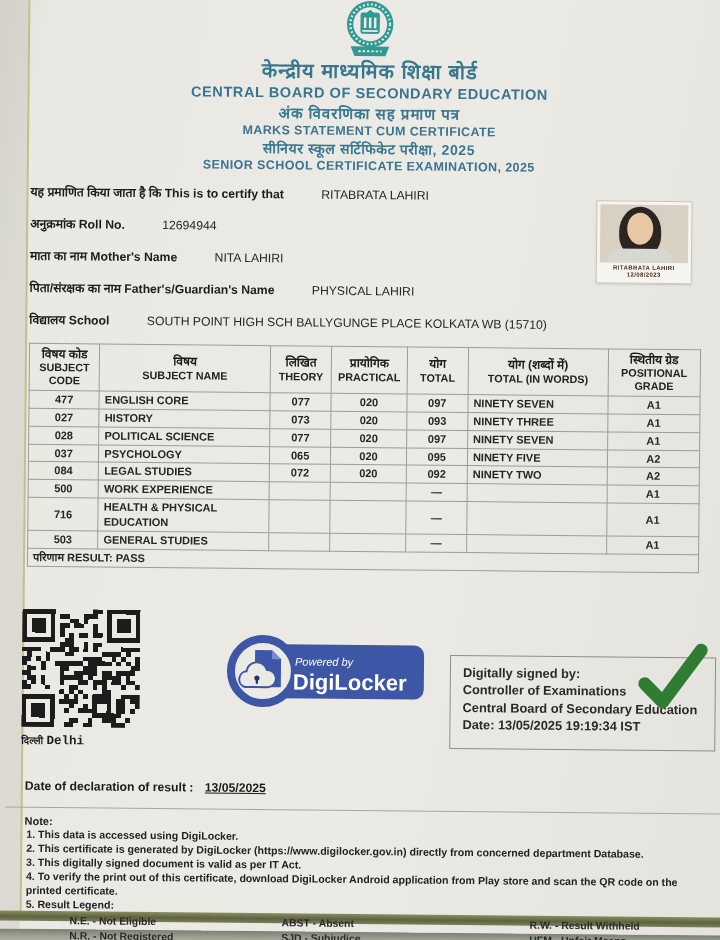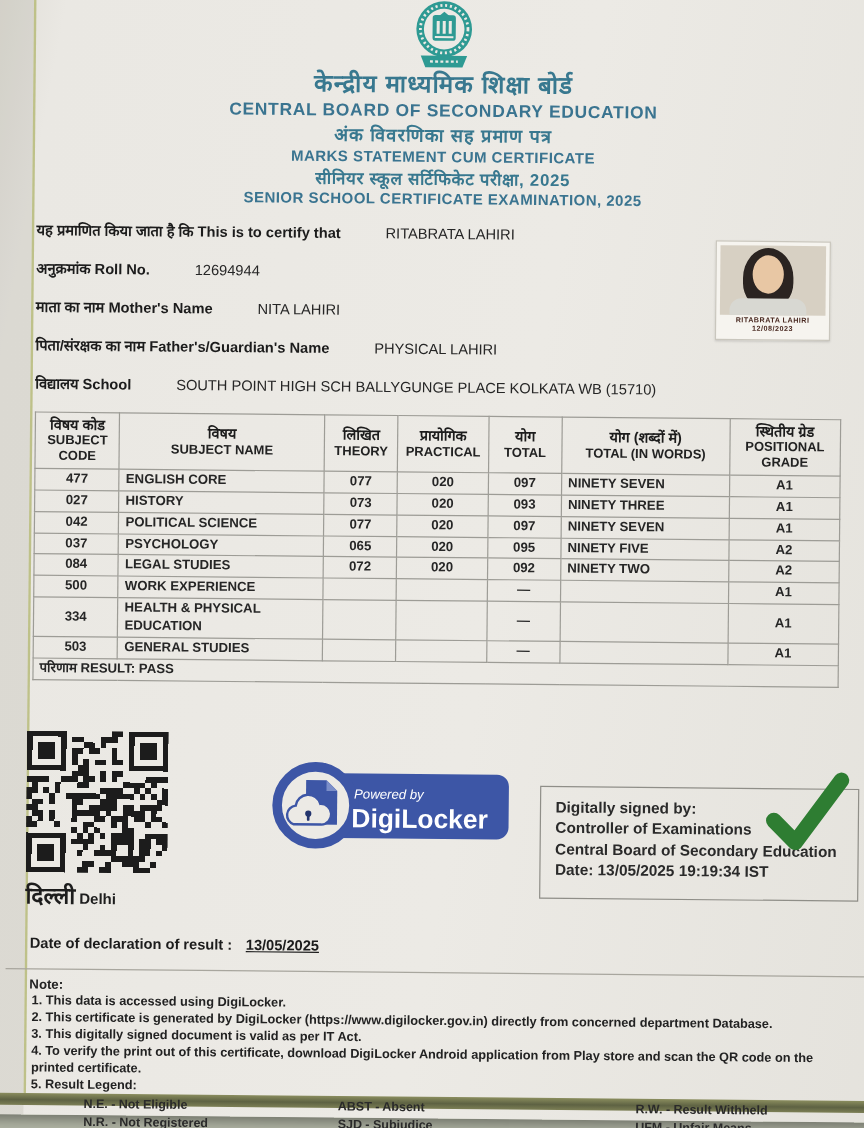--- a/index.html
+++ b/index.html
@@ -53,22 +53,22 @@
   table.marks td{font-size:11px;font-weight:bold;color:#262626;padding:1px 5px;line-height:1.35;}
   .c-code,.c-theory,.c-practical,.c-total,.c-grade{text-align:center;}
   .c-name,.c-words{text-align:left;}
   td.result-cell{border:1px solid #9d9c96;font-size:12.5px;font-weight:bold;color:#1b1b1b;
     padding:10px 0 20px 30px;text-align:left;}
 
   
   .verify{position:relative;height:168px;margin-top:40px;}
   .qr{position:absolute;left:-4px;top:2px;width:118px;height:118px;}
   .place{position:absolute;left:-4px;top:126px;font-size:12.5px;color:#1d1d1d;}
-  .place .p-hi{font-weight:bold;font-size:19px;}
-  .place .p-en{font-weight:bold;}
+  .place .p-hi{font-weight:bold;font-size:10px;}
+  .place .p-en{font-weight:bold;font-family:Liberation Mono, monospace;}
   .badge{position:absolute;left:196px;top:22px;}
   .sigbox{position:absolute;left:424px;top:44px;width:252px;height:84px;
     border:1px solid #8f8e88;padding:8px 0 0 12px;}
   .sigbox .sline{font-size:12.8px;font-weight:bold;color:#2a2a2a;line-height:1.38;}
   .tick{position:absolute;right:4px;top:-16px;}
 
   .decl{margin-top:4px;font-size:12.2px;font-weight:bold;color:#1c1c1c;}
   .decl .dval{margin-left:8px;text-decoration:underline;}
 
   .sep{border:none;border-top:1px solid #a8a69e;margin:14px 0 6px -20px;width:716px;}
@@ -204,21 +204,21 @@
           <tr>
             <td class="c-code">027</td>
             <td class="c-name">HISTORY</td>
             <td class="c-theory">073</td>
             <td class="c-practical">020</td>
             <td class="c-total">093</td>
             <td class="c-words">NINETY THREE</td>
             <td class="c-grade">A1</td>
           </tr>
           <tr>
-            <td class="c-code">042</td>
+            <td class="c-code">028</td>
             <td class="c-name">POLITICAL SCIENCE</td>
             <td class="c-theory">077</td>
             <td class="c-practical">020</td>
             <td class="c-total">097</td>
             <td class="c-words">NINETY SEVEN</td>
             <td class="c-grade">A1</td>
           </tr>
           <tr>
             <td class="c-code">037</td>
             <td class="c-name">PSYCHOLOGY</td>
@@ -240,21 +240,21 @@
           <tr>
             <td class="c-code">500</td>
             <td class="c-name">WORK EXPERIENCE</td>
             <td class="c-theory"></td>
             <td class="c-practical"></td>
             <td class="c-total">—</td>
             <td class="c-words"></td>
             <td class="c-grade">A1</td>
           </tr>
           <tr>
-            <td class="c-code">334</td>
+            <td class="c-code">716</td>
             <td class="c-name">HEALTH &amp; PHYSICAL EDUCATION</td>
             <td class="c-theory"></td>
             <td class="c-practical"></td>
             <td class="c-total">—</td>
             <td class="c-words"></td>
             <td class="c-grade">A1</td>
           </tr>
           <tr>
             <td class="c-code">503</td>
             <td class="c-name">GENERAL STUDIES</td>

